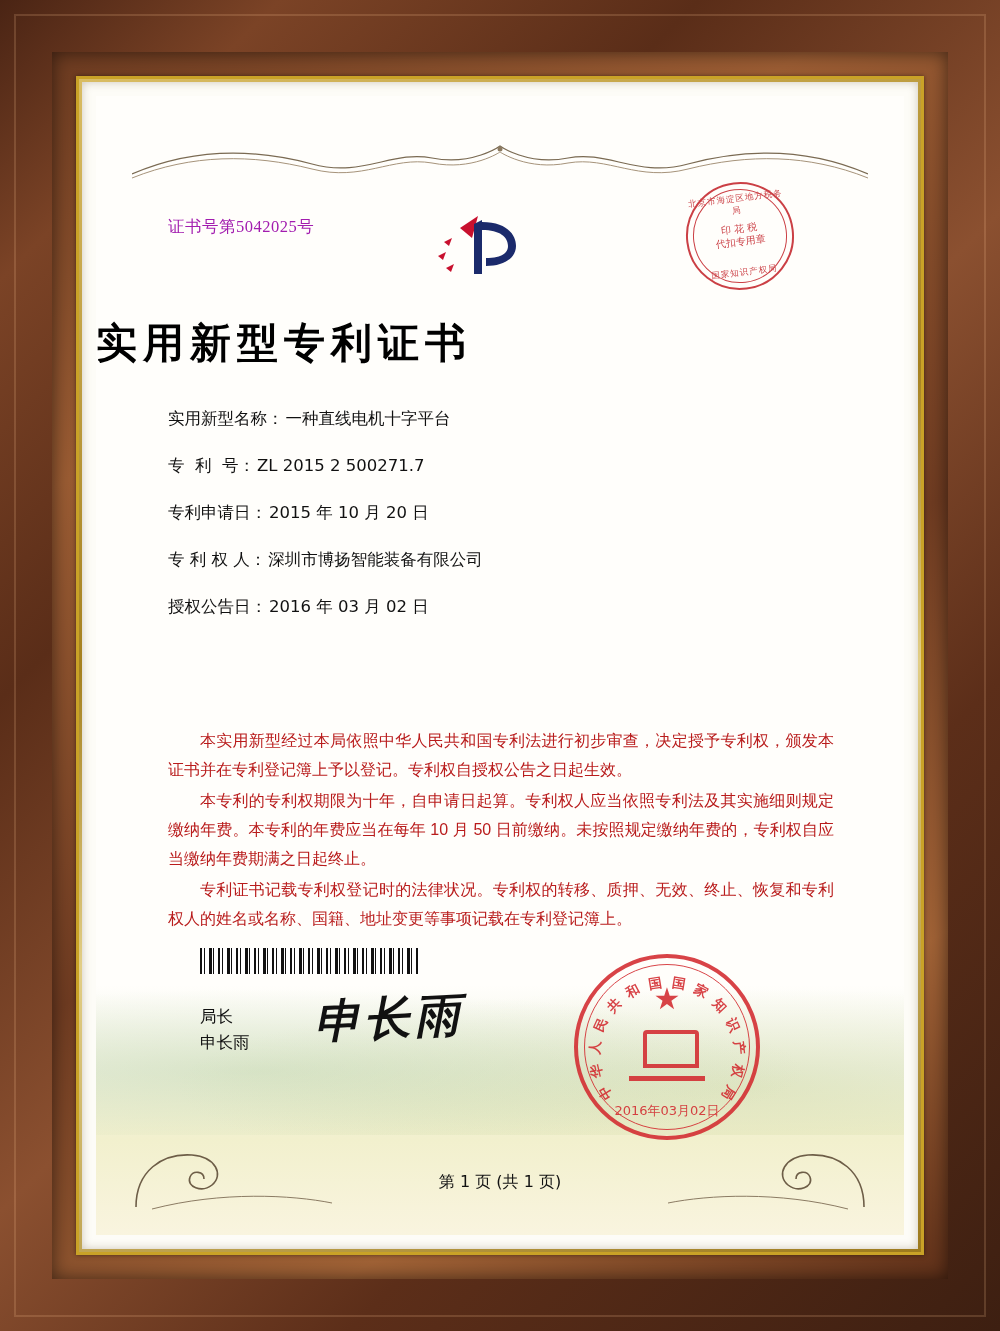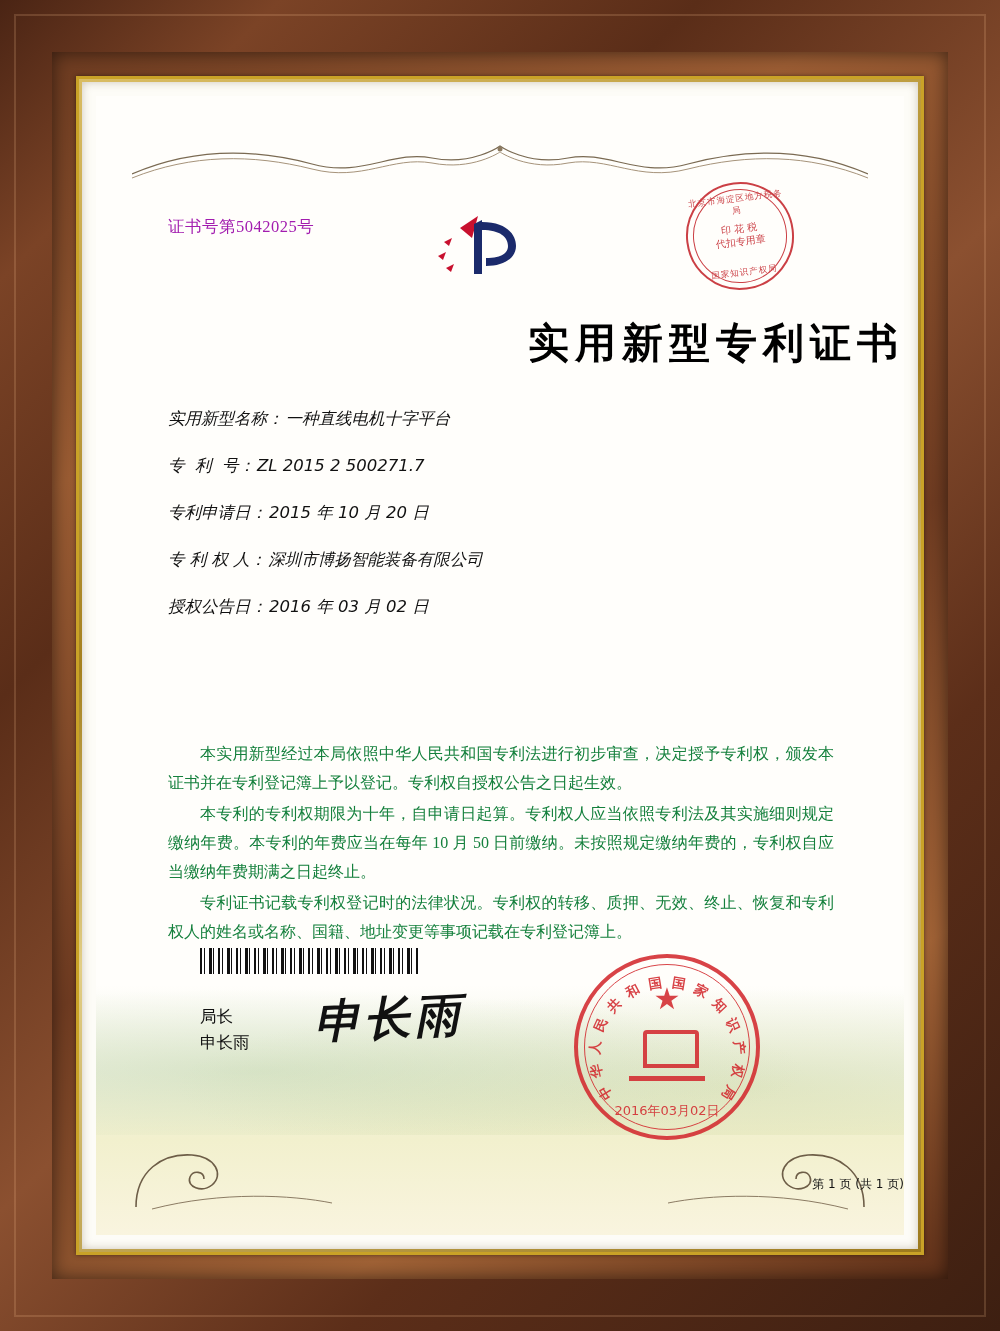--- a/index.html
+++ b/index.html
@@ -60,21 +60,21 @@
     position:absolute;left:72px;top:120px;
     font-size:16.5px;color:#a21caf;letter-spacing:.5px;
     font-family:"Liberation Serif", serif;
   }
   
   .logo{
     position:absolute;left:320px;top:112px;width:130px;height:80px;
   }
   
   .title{
-    position:absolute;left:0;top:220px;width:808px;text-align:right;
+    position:absolute;left:0;top:220px;width:808px;text-align:left;
     font-size:41px;font-weight:bold;letter-spacing:6px;color:#000;
     font-family:"DejaVu Sans", sans-serif;
   }
   
   .seal-top{
     position:absolute;left:590px;top:86px;width:104px;height:104px;
     border:2px solid #c21f26;border-radius:50%;
     color:#c21f26;
     transform:rotate(-7deg);
     opacity:.85;
@@ -99,29 +99,28 @@
     font-family:"DejaVu Sans", sans-serif;
   }
   
   .fields{
     position:absolute;left:72px;top:312px;width:660px;
   }
   .field{
     display:flex;align-items:baseline;margin-bottom:25px;
     font-size:16.5px;color:#111;
     font-family:"DejaVu Sans", sans-serif;
-    font-style:italic;
   }
   .field .lab{white-space:pre;}
   .field .val{margin-left:2px;}
   
   .paras{
-    position:absolute;left:72px;top:643px;width:666px;
-    font-size:16px;line-height:29px;color:#15803d;
-    font-family:Liberation Serif, serif;
+    position:absolute;left:72px;top:630px;width:666px;
+    font-size:16px;line-height:29px;color:#b91c1c;
+    font-family:Liberation Sans, sans-serif;
     text-align:justify;
   }
   .paras p{margin:0 0 2px 0;text-indent:2em;}
   
   .barcode{
     position:absolute;left:104px;top:852px;width:220px;height:26px;
     background:repeating-linear-gradient(90deg,
       #111 0 2px,#fff 2px 4px,#111 4px 5px,#fff 5px 9px,
       #111 9px 12px,#fff 12px 13px,#111 13px 14px,#fff 14px 18px);
   }
@@ -171,22 +170,22 @@
     font-family:"DejaVu Sans", sans-serif;
     margin-top:48px;
   }
   .arc-char{
     position:absolute;left:50%;top:50%;
     font-size:13.5px;font-weight:bold;
     transform-origin:0 0;
   }
   
   .page-foot{
-    position:absolute;left:0;bottom:42px;width:808px;text-align:right;
-    font-size:12px;color:#111;
+    position:absolute;left:0;bottom:42px;width:808px;text-align:center;
+    font-size:16px;color:#111;
     font-family:"DejaVu Sans", sans-serif;
   }
   
   .paper-wash{
     position:absolute;left:0;bottom:0;width:808px;height:250px;
     background:linear-gradient(180deg,
       rgba(255,255,255,0) 0%,
       rgba(206,216,168,.30) 35%,
       rgba(226,223,150,.45) 62%,
       rgba(238,226,170,.35) 100%);

